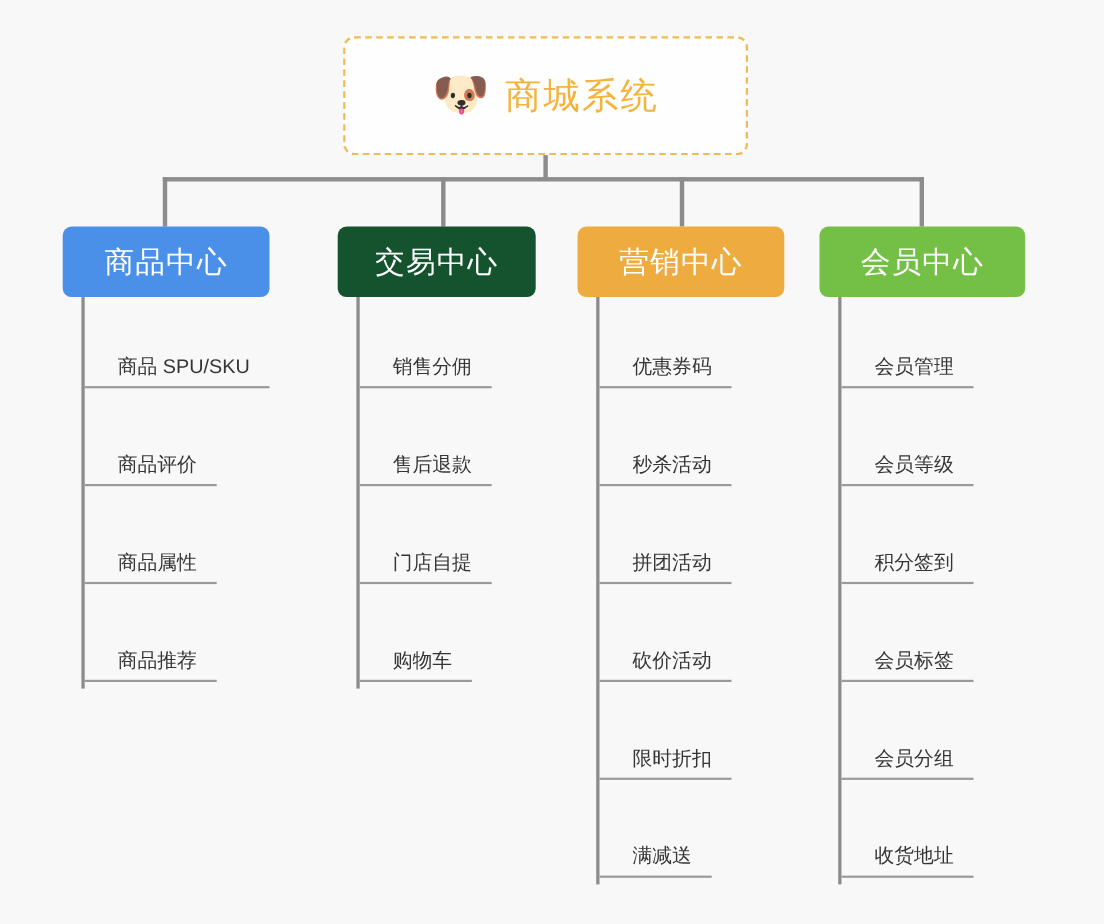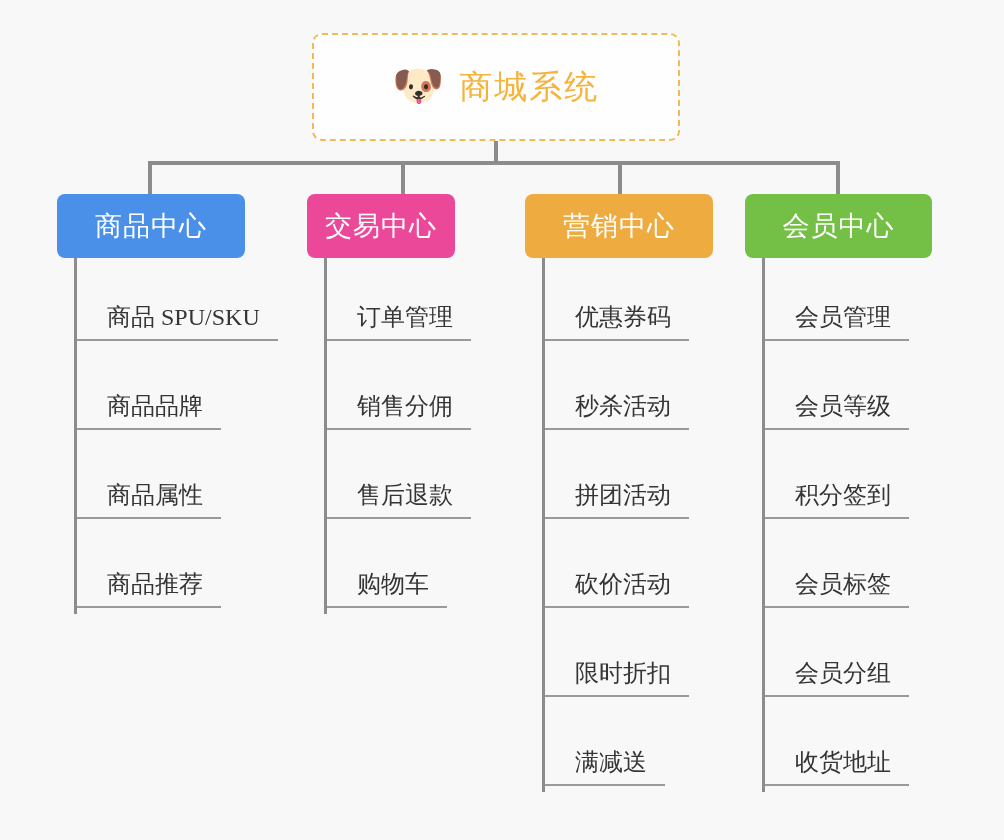--- a/index.html
+++ b/index.html
@@ -67,21 +67,21 @@
   }
   .conn-drop {           
     top: 161px;
     width: 4px;
     height: 45px;
   }
 
   
   .column {
     position: absolute;
-    top: 194px;
+    top: 206px;
   }
   .cat-box {
     box-sizing: border-box;
     height: 64px;
     border-radius: 8px;
     display: flex;
     align-items: center;
     justify-content: center;
     color: #ffffff;
     font-size: 27px;
@@ -98,36 +98,35 @@
     position: relative;
     height: 89px;
     box-sizing: border-box;
     display: flex;
     align-items: flex-end;
     padding-left: 30px;
     padding-bottom: 6px;
   }
   .leaf-label {
     display: inline-block;
-    font-size: 24px;
+    font-size: 18px;
     color: #353535;
     white-space: nowrap;
     border-bottom: 2px solid #9a9a9a;
     padding-bottom: 6px;
     padding-right: 18px;
     margin-left: -30px;
     padding-left: 30px;
-    font-family: Liberation Serif, serif;
   }
 
   
   .col-1 { left: 57px; }
   .col-1 .cat-box { width: 188px; background: #4a90e8; }
   .col-2 { left: 307px; }
-  .col-2 .cat-box { width: 148px; background: #ec4899; }
+  .col-2 .cat-box { width: 180px; background: #14532d; }
   .col-3 { left: 525px; }
   .col-3 .cat-box { width: 188px; background: #eeac40; }
   .col-4 { left: 745px; }
   .col-4 .cat-box { width: 187px; background: #74c046; }
 </style>
 </head>
 <body>
 
 <div id="mindmap">
 
@@ -143,42 +142,42 @@
   <div class="conn conn-drop" style="left:618px"></div>
   <div class="conn conn-drop" style="left:836px"></div>
 
   <div class="column col-1">
     <div class="cat-box">商品中心</div>
     <div class="leaf-list">
       <div class="leaf">
           <span class="leaf-label">商品 SPU/SKU</span>
         </div>
       <div class="leaf">
-          <span class="leaf-label">商品品牌</span>
+          <span class="leaf-label">商品评价</span>
         </div>
       <div class="leaf">
           <span class="leaf-label">商品属性</span>
         </div>
       <div class="leaf">
           <span class="leaf-label">商品推荐</span>
         </div>
     </div>
   </div>
 
   <div class="column col-2">
     <div class="cat-box">交易中心</div>
     <div class="leaf-list">
       <div class="leaf">
-          <span class="leaf-label">订单管理</span>
-        </div>
-      <div class="leaf">
           <span class="leaf-label">销售分佣</span>
         </div>
       <div class="leaf">
           <span class="leaf-label">售后退款</span>
+        </div>
+      <div class="leaf">
+          <span class="leaf-label">门店自提</span>
         </div>
       <div class="leaf">
           <span class="leaf-label">购物车</span>
         </div>
     </div>
   </div>
 
   <div class="column col-4">
     <div class="cat-box">会员中心</div>
     <div class="leaf-list">

